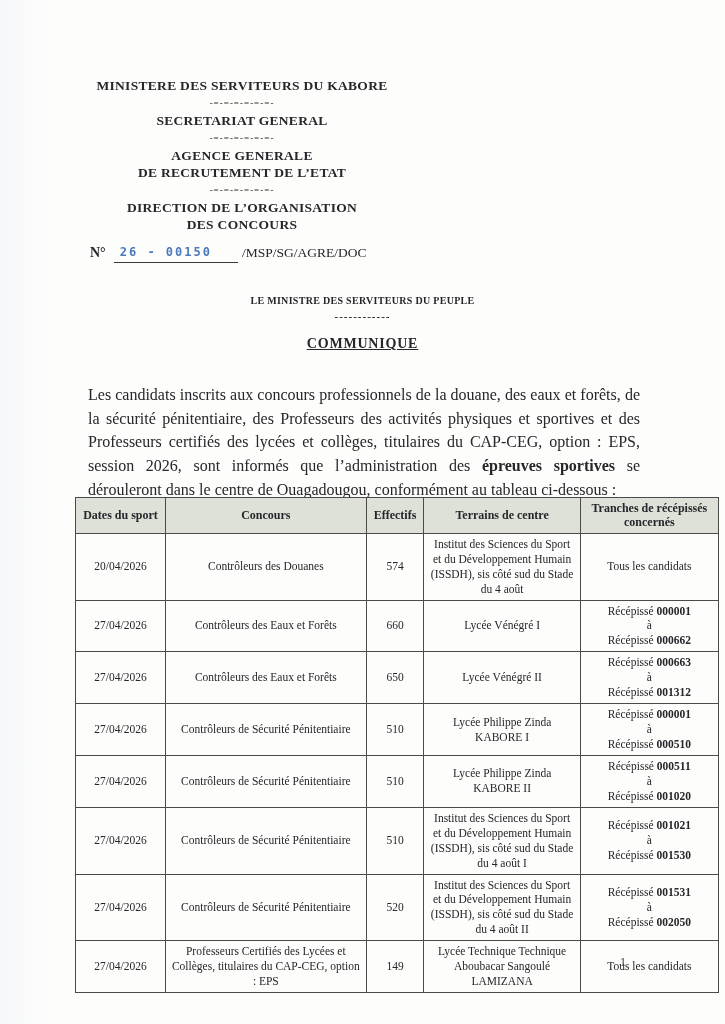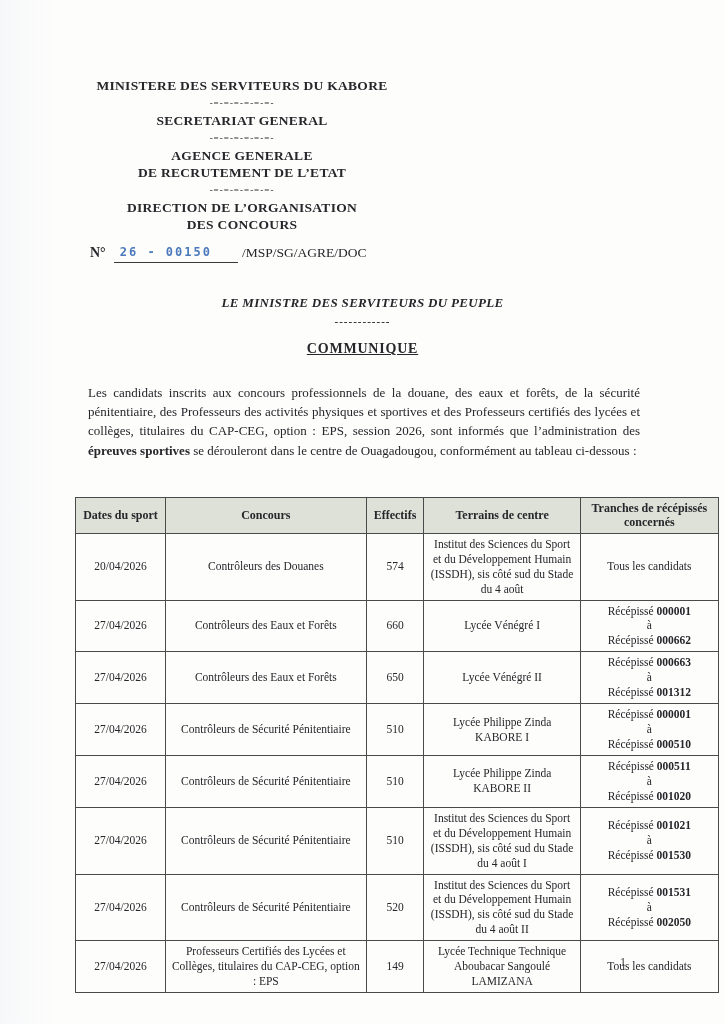--- a/index.html
+++ b/index.html
@@ -61,31 +61,31 @@
     font-size:12px;font-weight:bold;letter-spacing:2px;
     color:var(--numstamp-blue);
     border-bottom:1.6px solid #3a3a3a;
     padding:0 26px 3px 6px;margin-left:4px;
     transform:translateY(-1px);
   }
   .ref-line .ref-suffix{font-size:13.5px;font-weight:normal;}
 
   
   .title-block{position:absolute;left:0;top:295px;width:725px;text-align:center;}
-  .doc-title{font-size:13px;font-weight:bold;letter-spacing:0.3px;font-style:italic;}
+  .doc-title{font-size:10px;font-weight:bold;letter-spacing:0.3px;}
   .title-dashes{font-size:11px;font-weight:bold;letter-spacing:1px;margin-top:4px;}
   .communique{
     font-size:14px;font-weight:bold;letter-spacing:0.8px;
     text-decoration:underline;margin-top:14px;
   }
 
   
   .body-para{
     position:absolute;left:88px;top:383px;width:552px;
-    font-size:13px;line-height:1.48;text-align:justify;
+    font-size:16px;line-height:1.48;text-align:justify;
   }
 
   
   .exam-table{
     position:absolute;left:75px;top:497px;width:644px;
     border-collapse:collapse;table-layout:fixed;
     font-size:11.5px;
   }
   .exam-table th,.exam-table td{
     border:1px solid var(--line);

